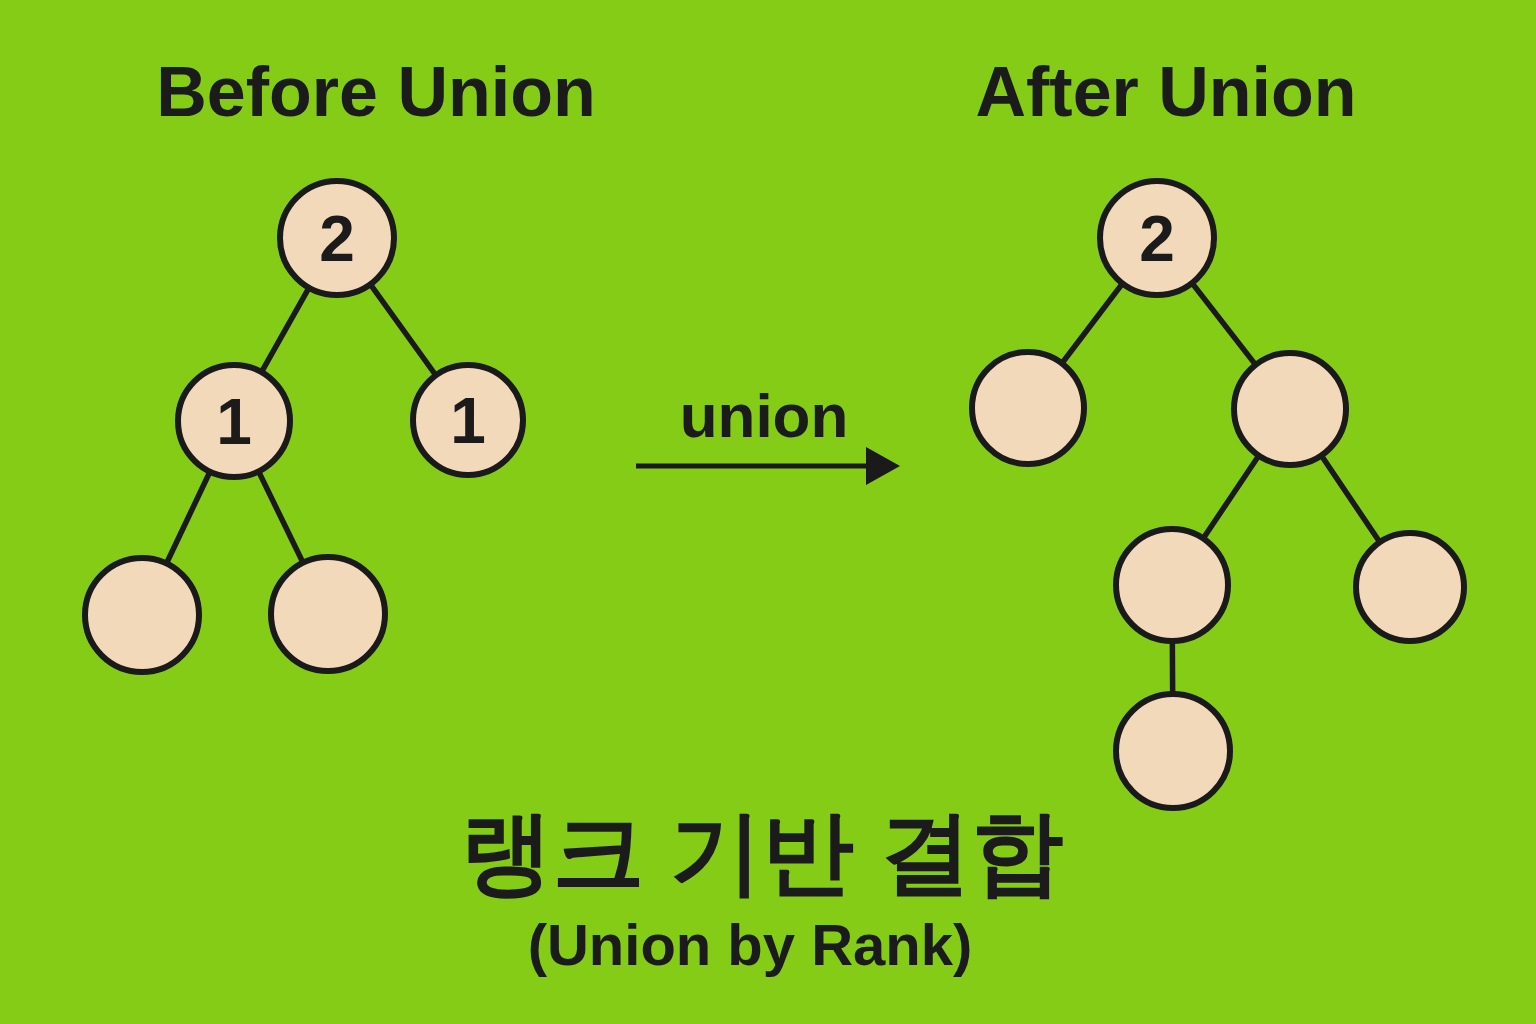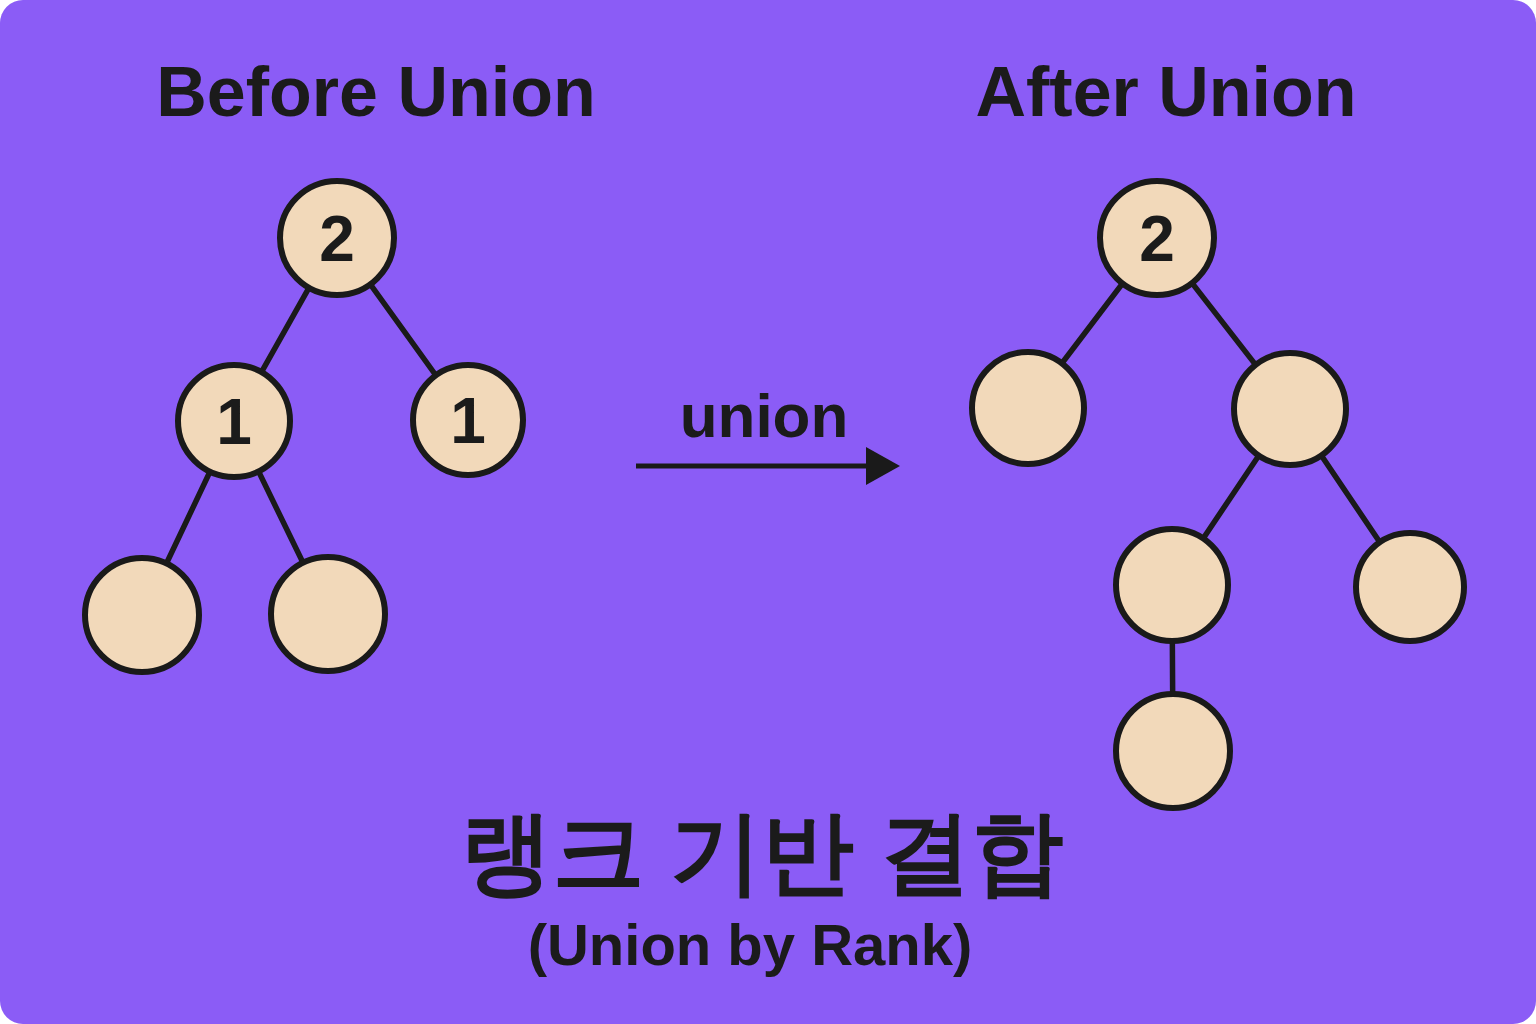--- a/index.html
+++ b/index.html
@@ -9,22 +9,21 @@
   body {
     width: 1536px;
     height: 1024px;
     overflow: hidden;
     font-family: "Liberation Sans", "DejaVu Sans", sans-serif;
   }
   .canvas-wrap {
     position: relative;
     width: 1536px;
     height: 1024px;
-    background: #8b5cf6;
-    border-radius: 23px;
+    background: #84cc16;
   }
   svg {
     display: block;
   }
   .edge {
     stroke: #1a1a1a;
     stroke-width: 5.5;
     fill: none;
     stroke-linecap: round;
   }

